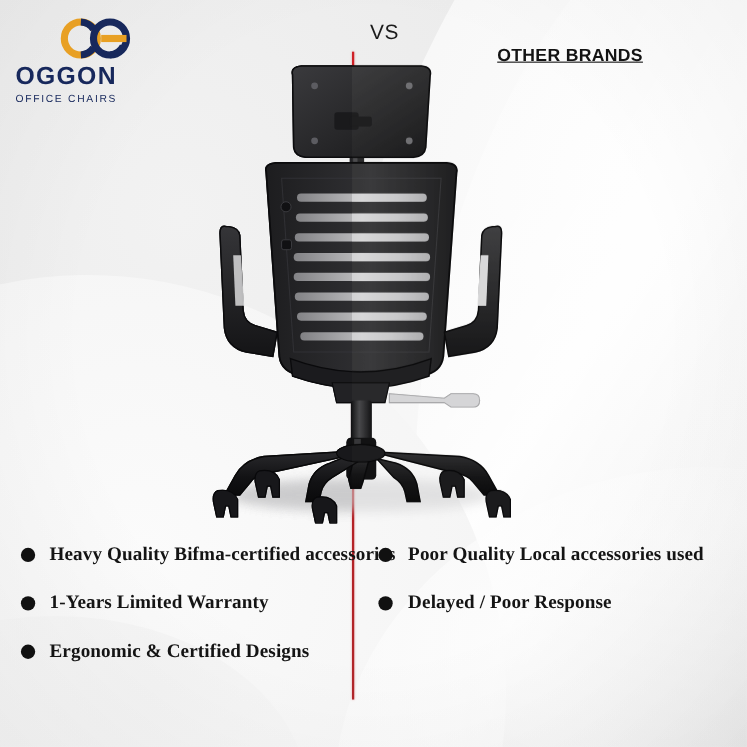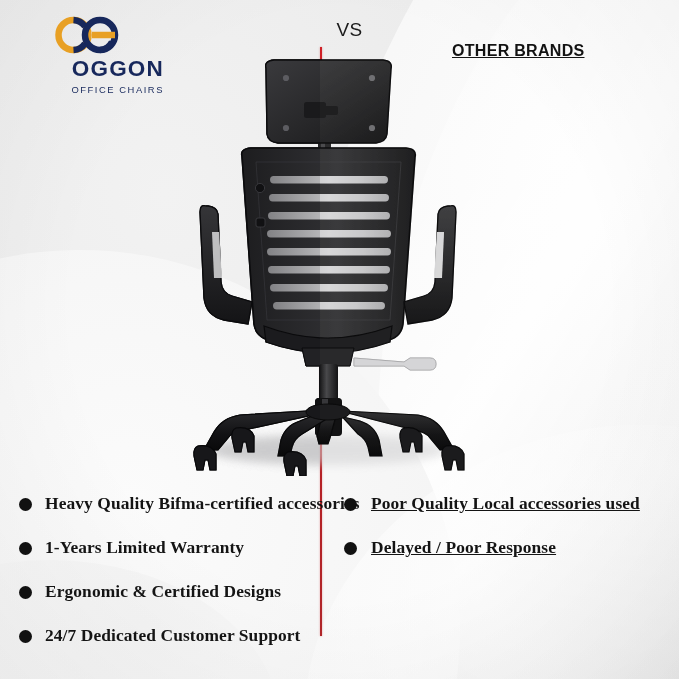--- a/index.html
+++ b/index.html
@@ -87,21 +87,21 @@
     inset: 0;
     background: radial-gradient(ellipse at 50% 45%, rgba(0,0,0,0) 55%, rgba(0,0,0,0.045) 100%);
   }
 
   
   #logo {
     position: absolute;
     left: 14px;
     top: 14px;
     width: 150px;
-    text-align: right;
+    text-align: left;
   }
   #logo-mark {
     width: 86px;
     height: 42px;
     margin: 0 auto;
     display: block;
   }
   #logo-word {
     font-family: "Liberation Sans", sans-serif;
     font-size: 22.5px;
@@ -191,21 +191,21 @@
   #col-right .bullet { margin-left: 12px; }
   .feature-text {
     font-family: "Liberation Serif", serif;
     font-size: 17.4px;
     font-weight: bold;
     color: #141414;
     white-space: nowrap;
     letter-spacing: 0.1px;
   }
   #col-left .feature-text  { margin-left: 5px; }
-  #col-right .feature-text { margin-left: 6px; text-decoration: underline; }
+  #col-right .feature-text { margin-left: 6px; }
 </style>
 </head>
 <body>
 
 <div id="stage">
 
   <div class="bg-base"></div>
   <div class="swoosh sw-2"></div>
   <div class="swoosh sw-3"></div>
   <div class="swoosh sw-4"></div>
@@ -368,24 +368,20 @@
       <span class="feature-text">Heavy Quality Bifma-certified accessories</span>
     </div>
     <div class="feature-row">
       <span class="bullet"></span>
       <span class="feature-text">1-Years Limited Warranty</span>
     </div>
     <div class="feature-row">
       <span class="bullet"></span>
       <span class="feature-text">Ergonomic &amp; Certified Designs</span>
     </div>
-    <div class="feature-row">
-      <span class="bullet"></span>
-      <span class="feature-text">24/7 Dedicated Customer Support</span>
-    </div>
   </div>
 
   <div class="col" id="col-right">
     <div class="feature-row">
       <span class="bullet"></span>
       <span class="feature-text">Poor Quality Local accessories used</span>
     </div>
     <div class="feature-row">
       <span class="bullet"></span>
       <span class="feature-text">Delayed / Poor Response</span>

